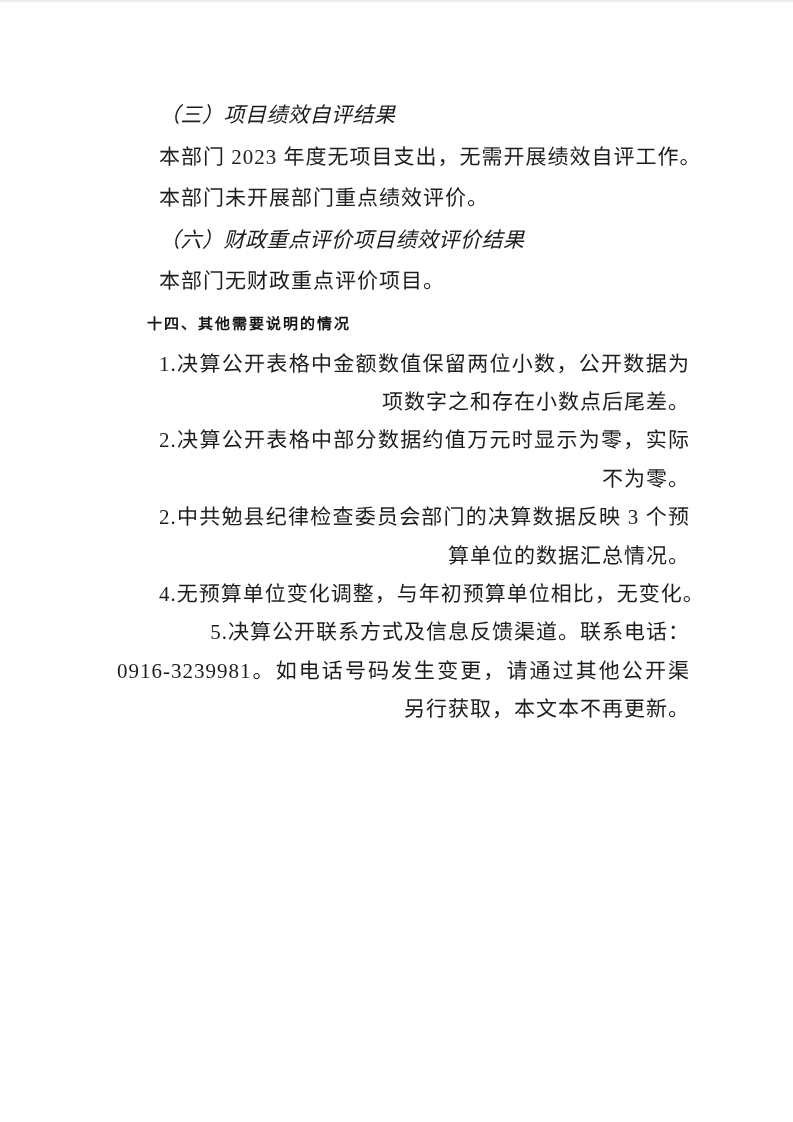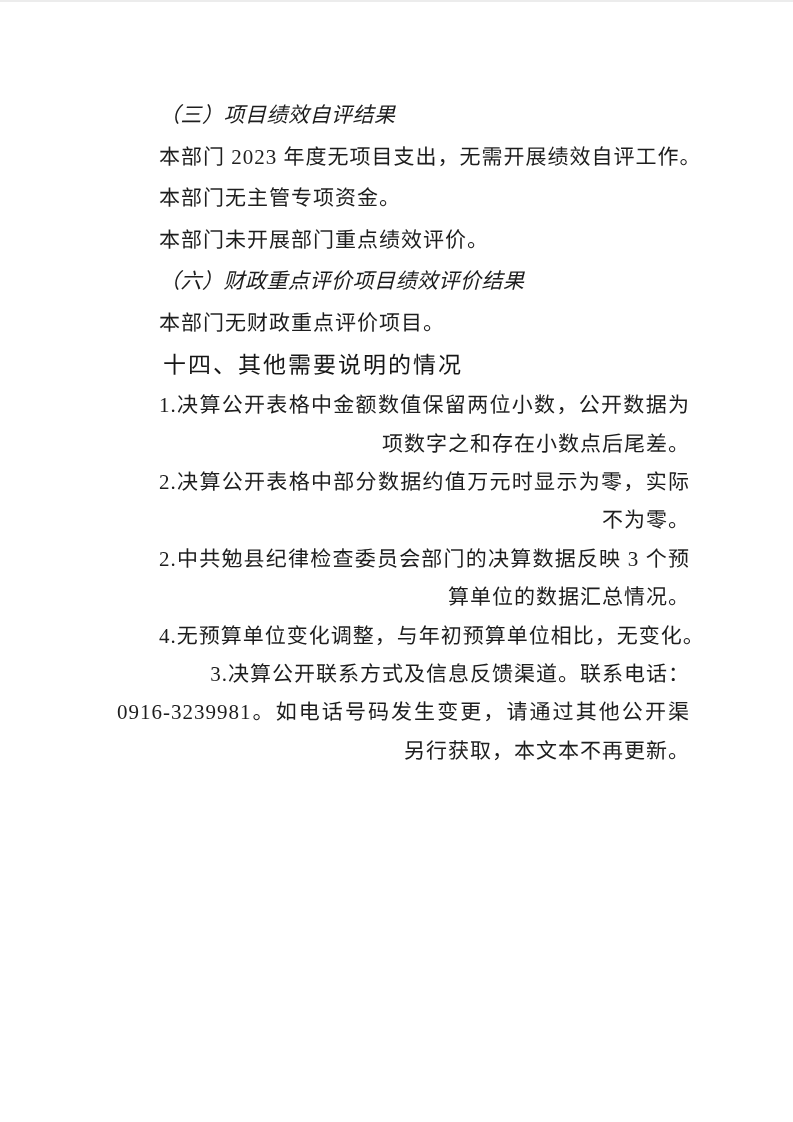--- a/index.html
+++ b/index.html
@@ -35,22 +35,22 @@
     white-space: nowrap;
   }
   .kai {
     font-size: 21px;
     letter-spacing: 0.5px;
     font-style: italic;
     white-space: nowrap;
   }
   .hei {
     font-family: "Liberation Sans", "DejaVu Sans", sans-serif;
-    font-weight: 400;
-    font-size: 23px;
+    font-weight: 700;
+    font-size: 15px;
     letter-spacing: 2px;
     color: #161616;
     white-space: nowrap;
   }
   .ind { text-indent: 2em; }
   .just {
     white-space: normal;
     text-align: justify;
     text-align-last: justify;
     font-family: Liberation Serif, serif;
@@ -58,36 +58,35 @@
 </style>
 </head>
 <body>
 
 <div class="page">
   <div class="topline"></div>
   <div class="content">
 
     <div class="ln lh-a kai ind">（三）项目绩效自评结果</div>
     <div class="ln lh-a body-txt ind">本部门 2023 年度无项目支出，无需开展绩效自评工作。</div>
-    <div class="ln lh-a body-txt ind">本部门无主管专项资金。</div>
     <div class="ln lh-a body-txt ind">本部门未开展部门重点绩效评价。</div>
     <div class="ln lh-a kai ind">（六）财政重点评价项目绩效评价结果</div>
     <div class="ln lh-a body-txt ind">本部门无财政重点评价项目。</div>
 
     <div class="ln lh-a hei ind">十四、其他需要说明的情况</div>
 
     <div class="ln lh-b body-txt ind just">1.决算公开表格中金额数值保留两位小数，公开数据为</div>
     <div class="ln lh-b body-txt">项数字之和存在小数点后尾差。</div>
 
     <div class="ln lh-b body-txt ind just">2.决算公开表格中部分数据约值万元时显示为零，实际</div>
     <div class="ln lh-b body-txt">不为零。</div>
 
     <div class="ln lh-b body-txt ind just">2.中共勉县纪律检查委员会部门的决算数据反映 3 个预</div>
     <div class="ln lh-b body-txt">算单位的数据汇总情况。</div>
 
     <div class="ln lh-b body-txt ind">4.无预算单位变化调整，与年初预算单位相比，无变化。</div>
 
-    <div class="ln lh-b body-txt ind">3.决算公开联系方式及信息反馈渠道。联系电话：</div>
+    <div class="ln lh-b body-txt ind">5.决算公开联系方式及信息反馈渠道。联系电话：</div>
     <div class="ln lh-b body-txt just">0916-3239981。如电话号码发生变更，请通过其他公开渠道</div>
     <div class="ln lh-b body-txt">另行获取，本文本不再更新。</div>
 
   </div>
 </div>
 
 </body></html>

